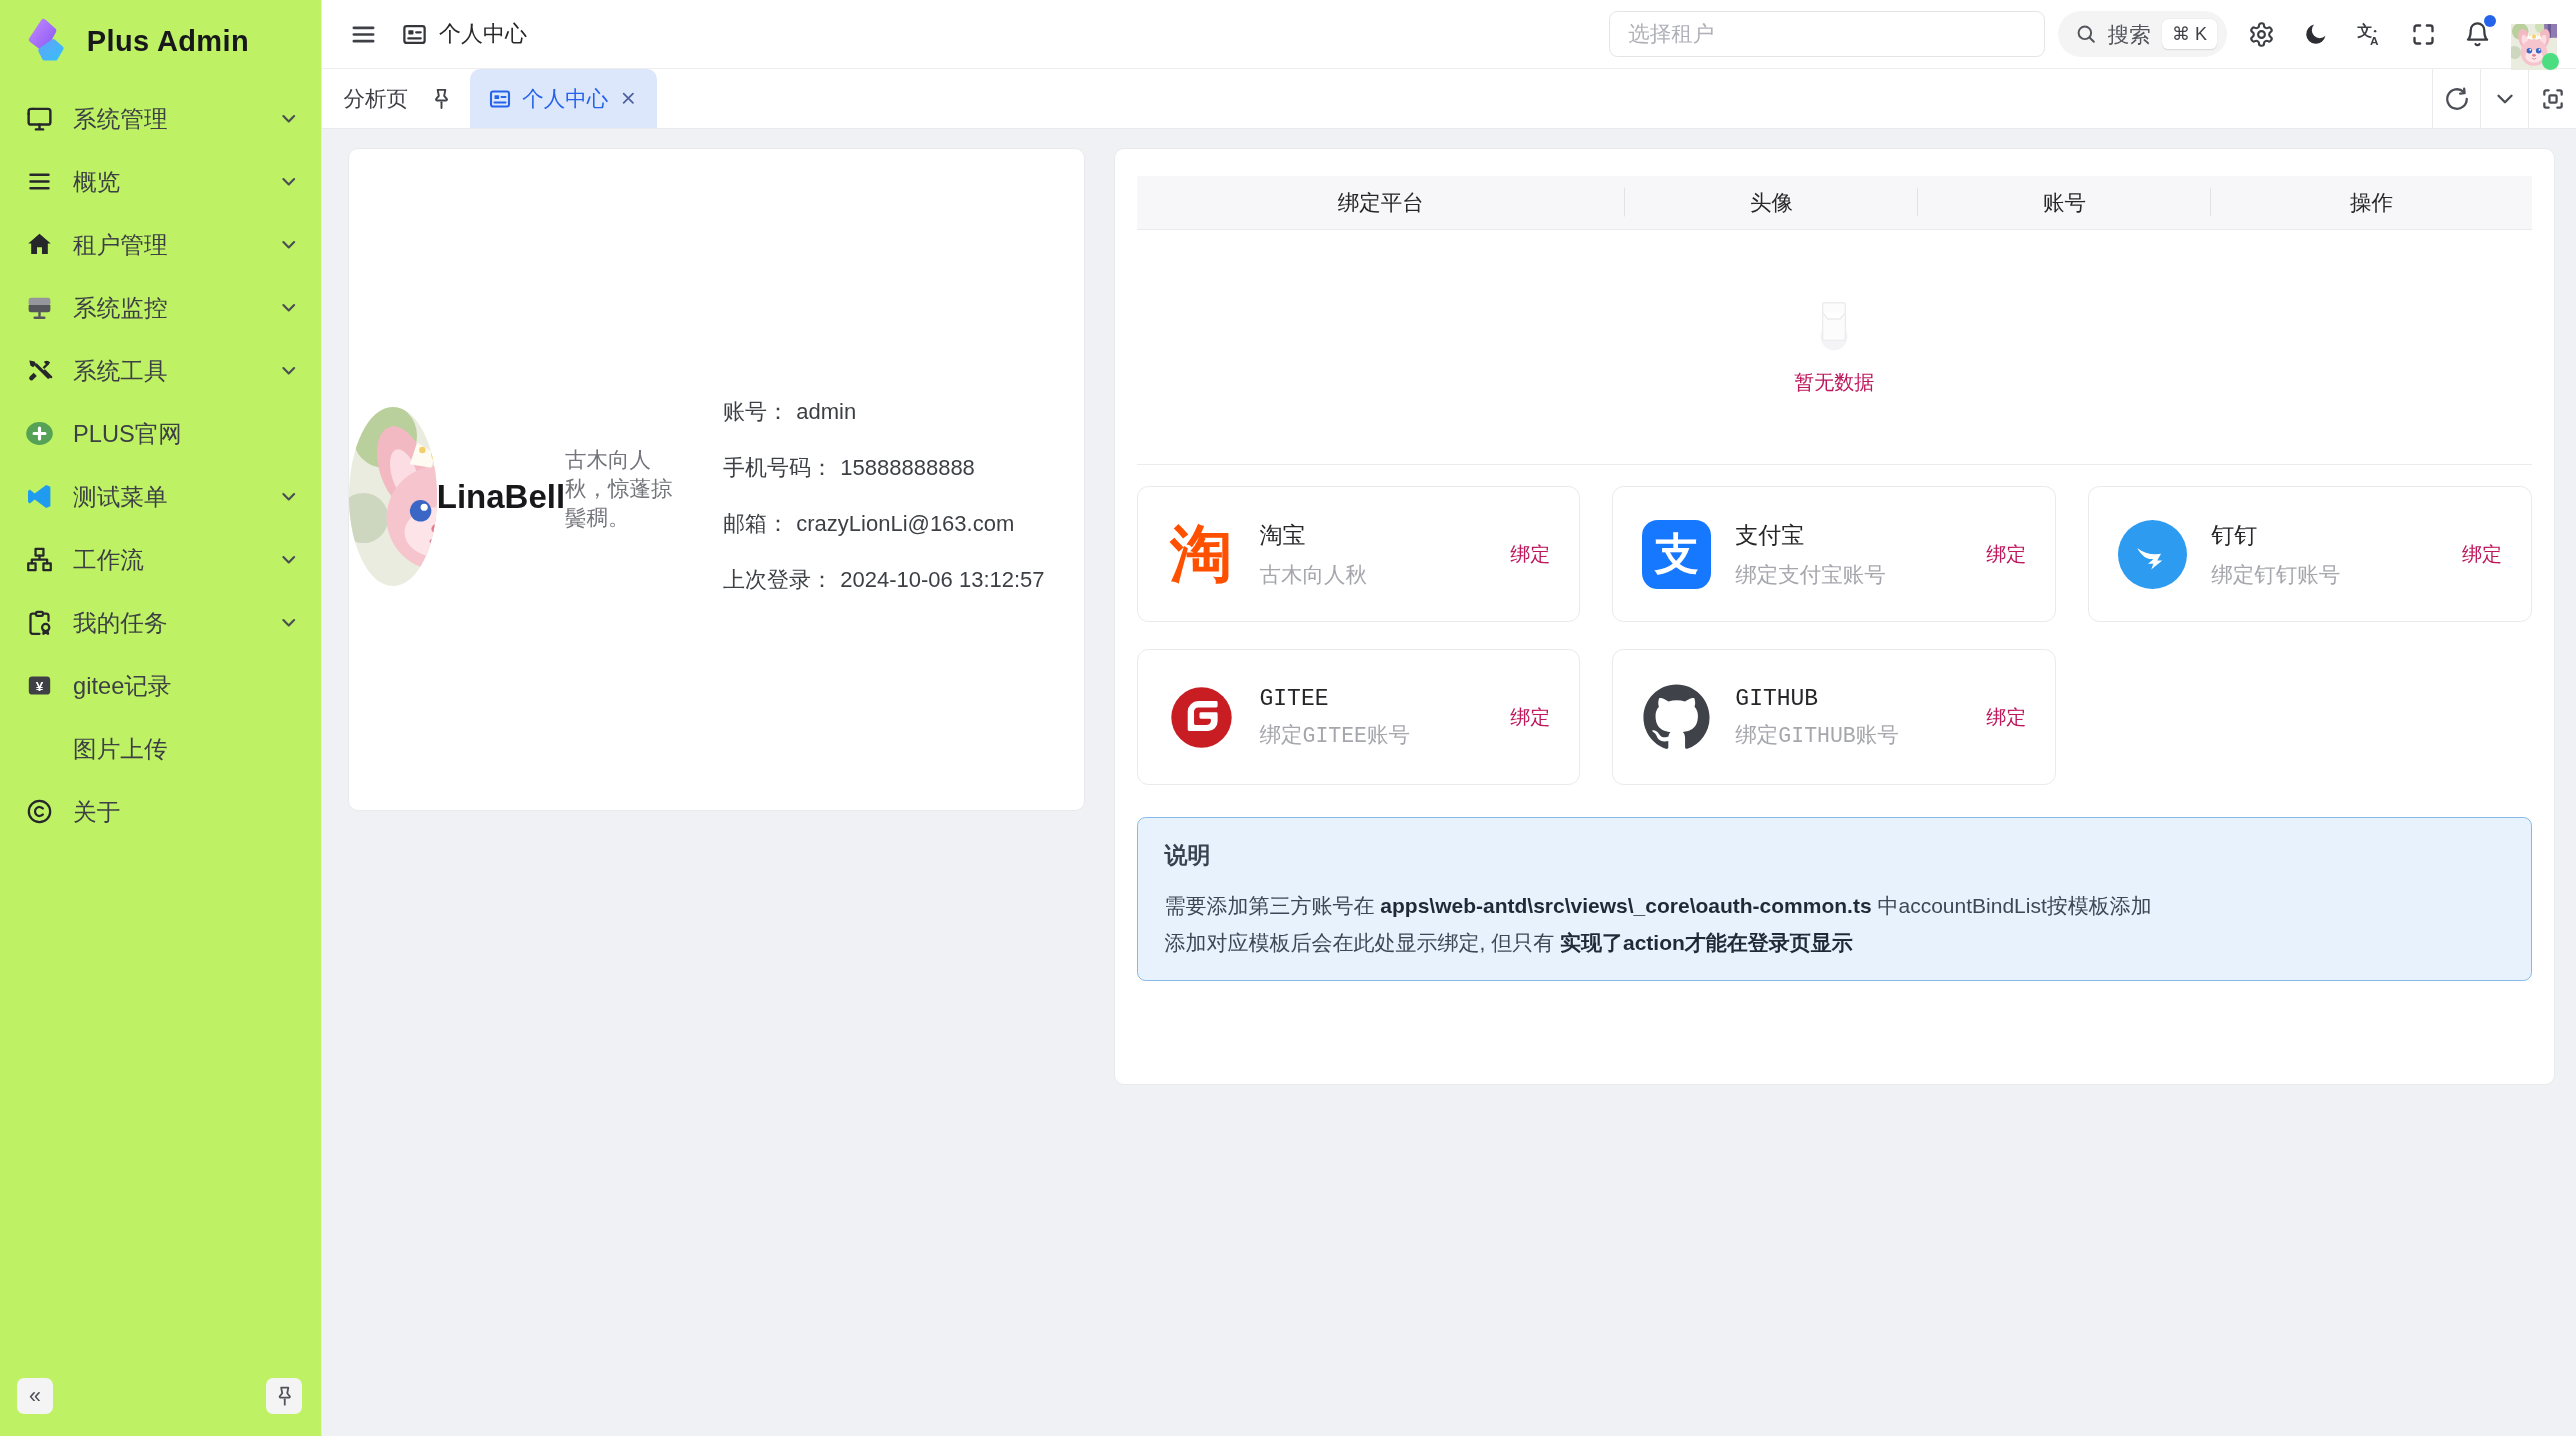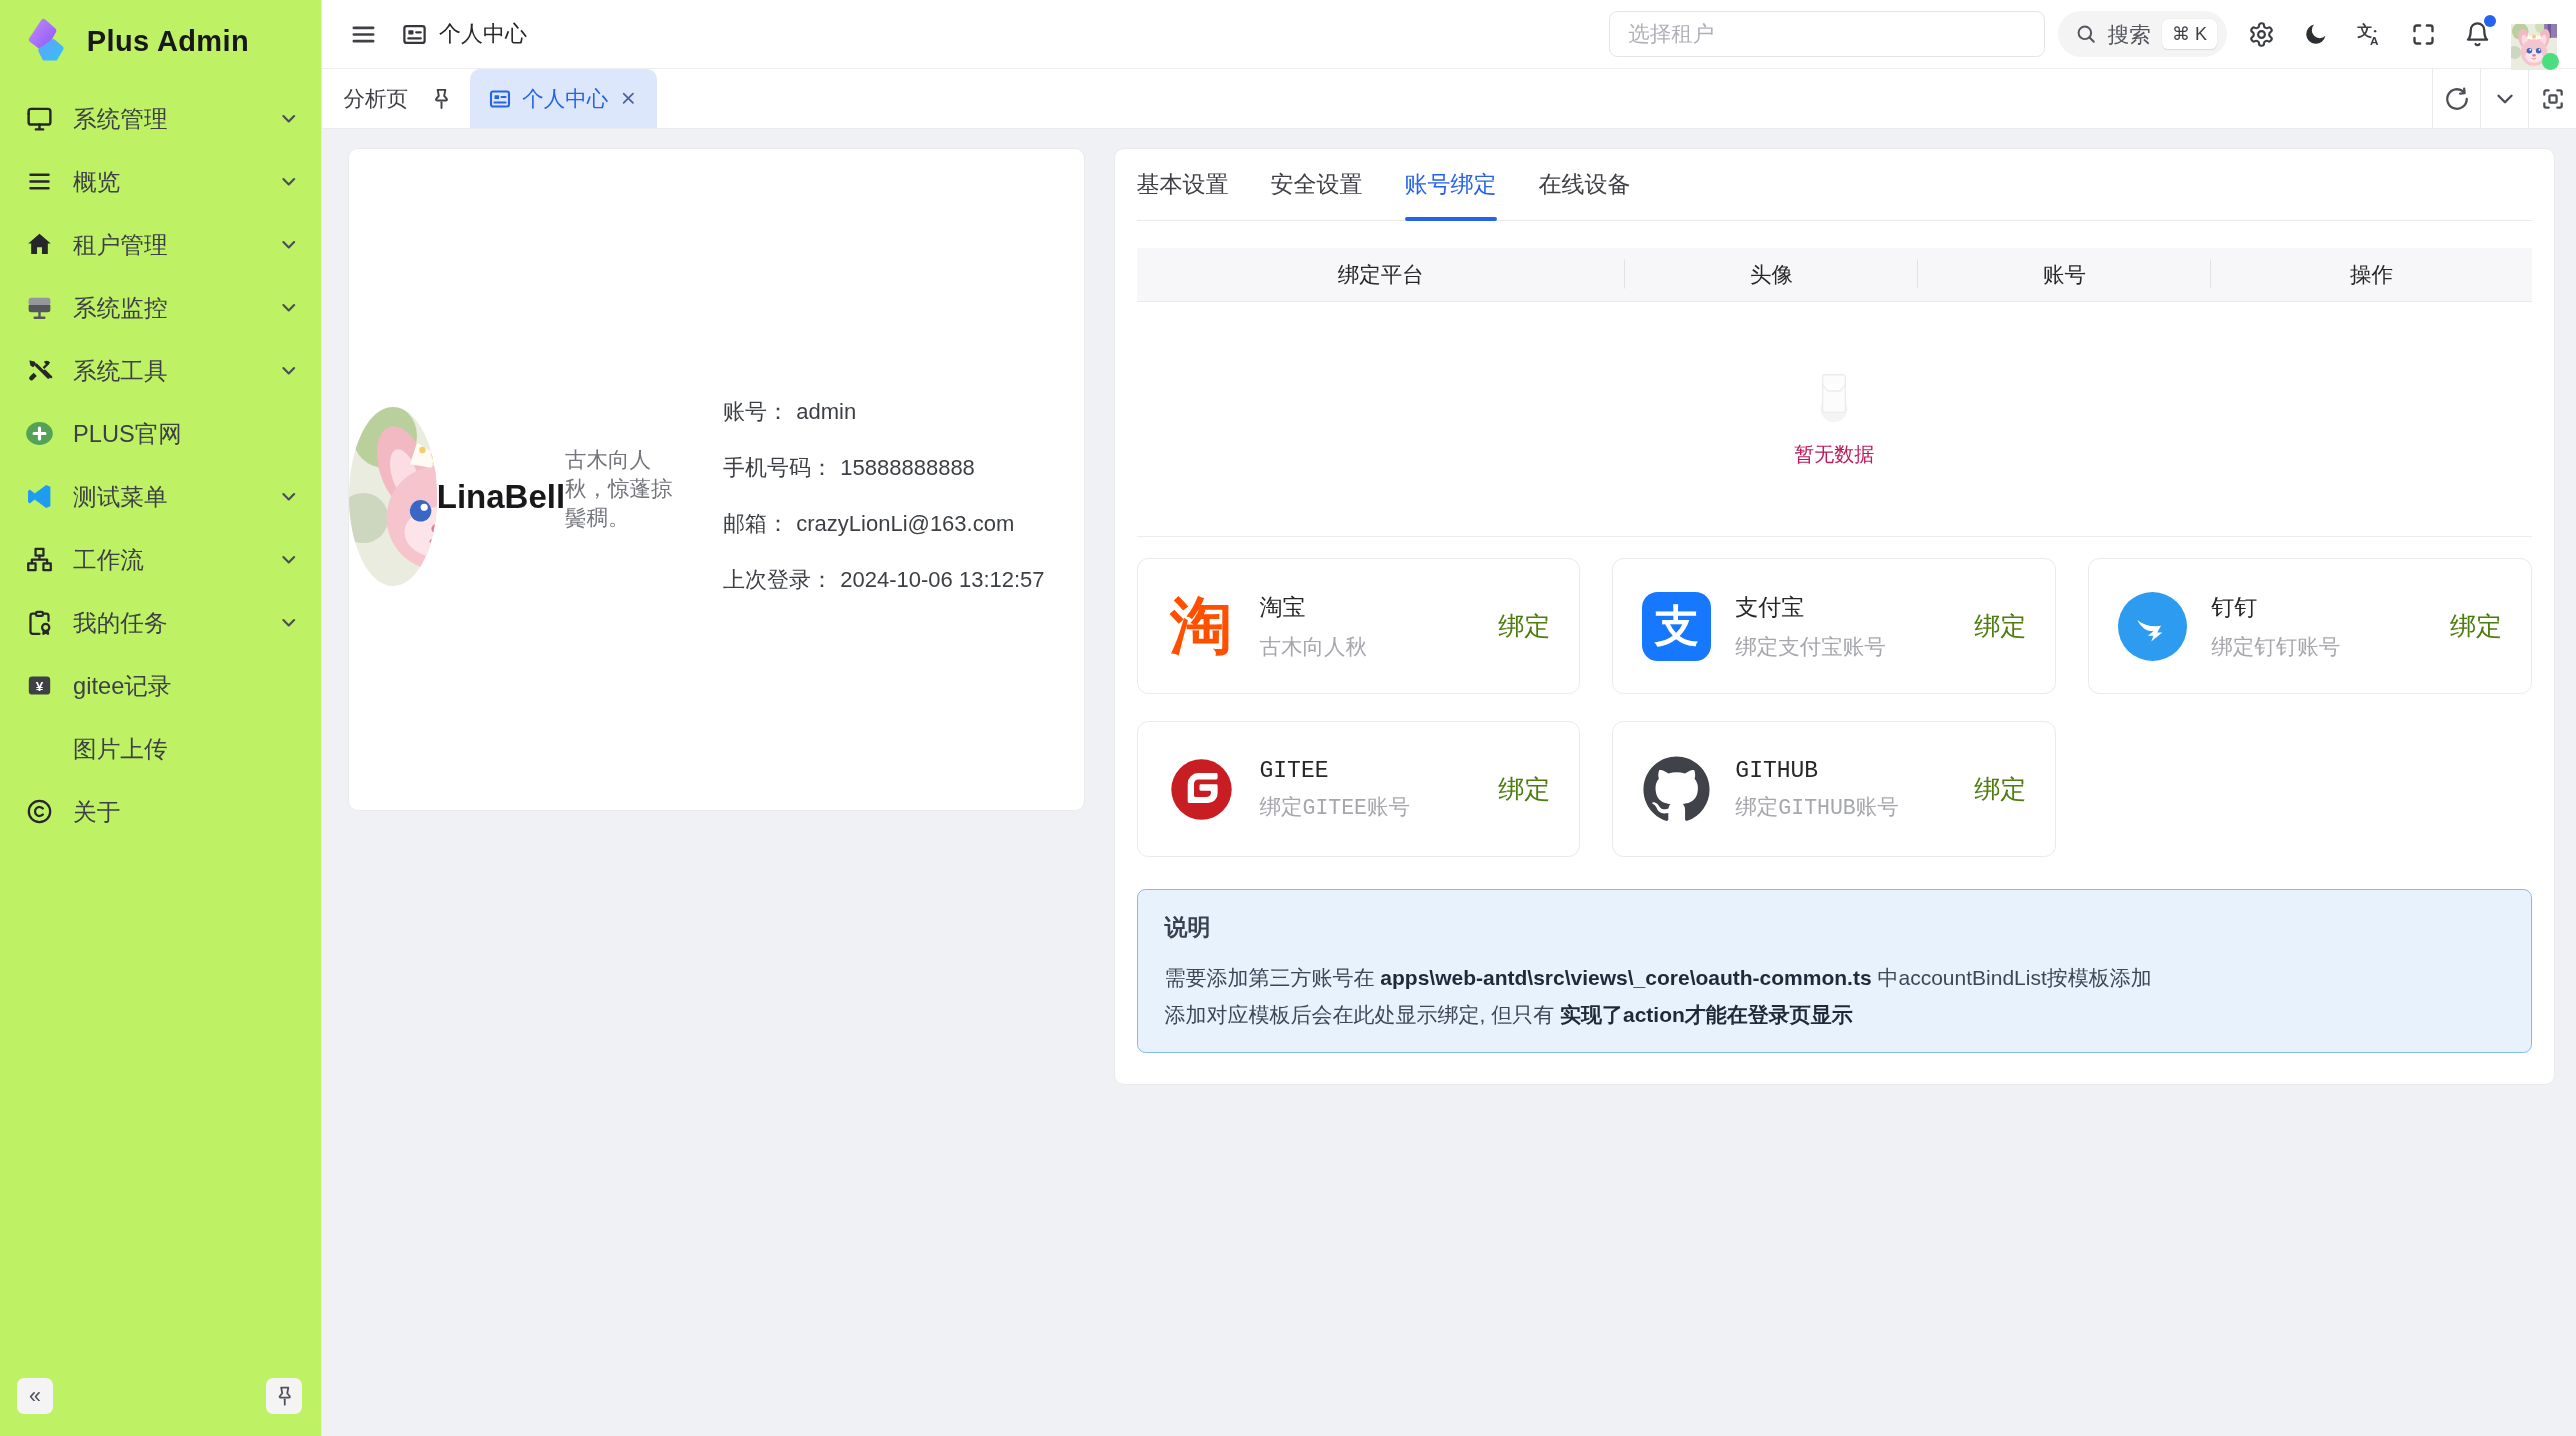--- a/index.html
+++ b/index.html
@@ -109,21 +109,21 @@
   .bt-empty-text { font-size: 20px; color: #be185d; }
   .divider { height: 1.4px; background: #ececee; }
 
   .plat-grid { display: grid; grid-template-columns: repeat(3, 1fr); gap: 27px 32px; margin-top: 21.5px; }
   .plat-card { height: 136px; border: 1.4px solid #e9eaec; border-radius: 11.4px; display: flex; align-items: center;
                padding: 0 29px; background: #fff; }
   .plat-logo { width: 69px; height: 69px; flex-shrink: 0; display: flex; align-items: center; justify-content: center; }
   .plat-txt { margin-left: 24px; min-width: 0; font-family: Liberation Mono, monospace; }
   .plat-name { font-size: 23px; color: #27272a; font-weight: 500; }
   .plat-desc { font-size: 21.5px; color: #a6a7ad; margin-top: 8.6px; white-space: nowrap; }
-  .plat-action { margin-left: auto; font-size: 26px; color: #4d7c0f; cursor: pointer; text-decoration: none; text-align: right; }
+  .plat-action { margin-left: auto; font-size: 20px; color: #be185d; cursor: pointer; text-decoration: none; text-align: right; }
   .logo-taobao { font-size: 62px; font-weight: 700; color: #ff5000; line-height: 1; font-family: "Liberation Serif","DejaVu Serif",serif; }
   .logo-alipay { width: 69px; height: 69px; background: #1677ff; border-radius: 15.7px; color: #fff;
                  display: flex; align-items: center; justify-content: center; font-size: 44px; font-weight: 700; }
   .logo-ding { width: 69px; height: 69px; background: #2d9bf0; border-radius: 50%; display: flex; align-items: center; justify-content: center; }
 
   .note { margin-top: 32px; background: #e7f2fc; border: 1.4px solid #86b9ea; border-radius: 8.6px;
           padding: 21.5px 27px; }
   .note-title { font-size: 23px; font-weight: 600; color: #3a4150; }
   .note-line { font-size: 21px; color: #3f4756; margin-top: 18.6px; line-height: 1.5; }
   .note-line + .note-line { margin-top: 5.7px; }
@@ -499,26 +499,20 @@
             <span class="f-value">crazyLionLi@163.com</span>
           </div>
           <div class="f-row">
             <span class="f-label">上次登录：</span>
             <span class="f-value">2024-10-06 13:12:57</span>
           </div>
         </div>
       </section>
 
       <section class="card panel">
-        <div class="p-tabs">
-          <div class="p-tab">基本设置</div>
-          <div class="p-tab">安全设置</div>
-          <div class="p-tab active">账号绑定</div>
-          <div class="p-tab">在线设备</div>
-        </div>
 
         <div class="bind-table">
           <div class="bt-head">
             <div class="bt-th">绑定平台</div>
             <div class="bt-th">头像</div>
             <div class="bt-th">账号</div>
             <div class="bt-th">操作</div>
           </div>
           <div class="bt-empty">
             <span>

